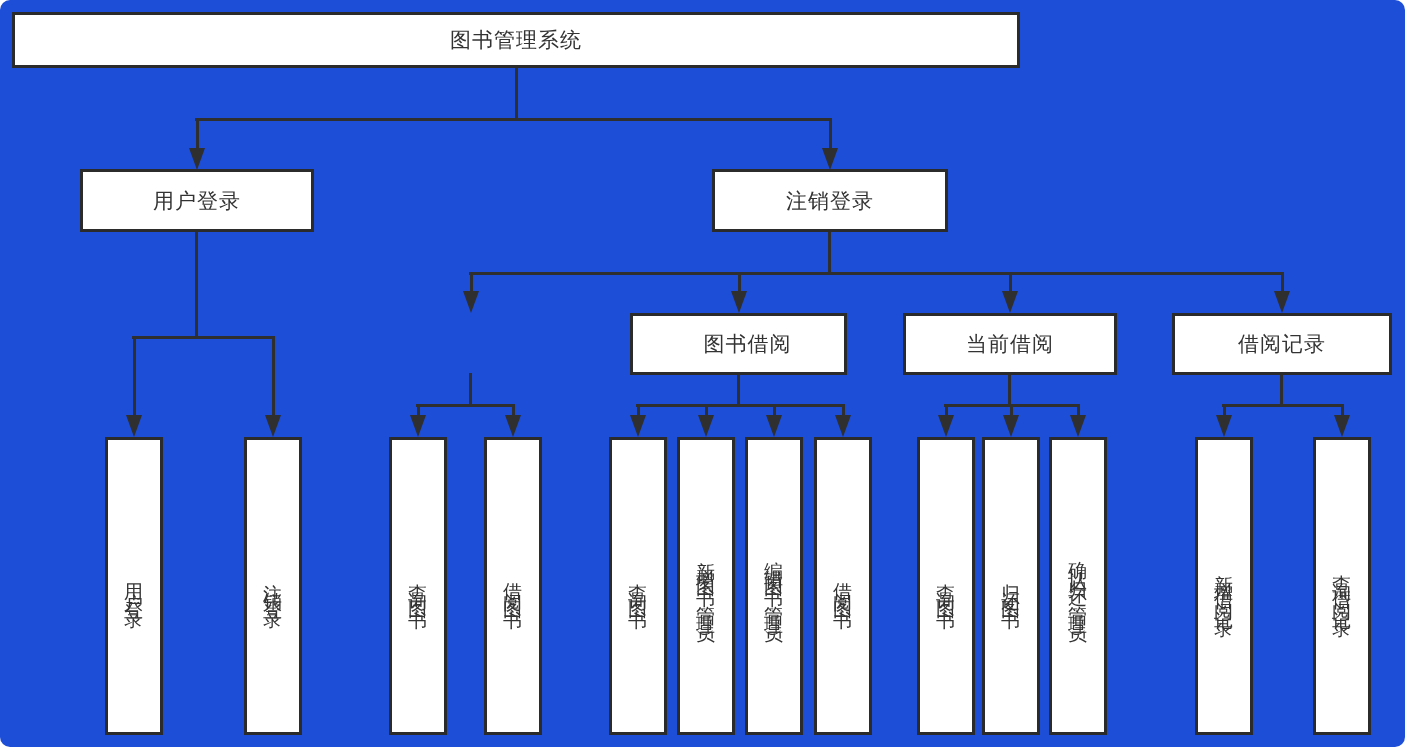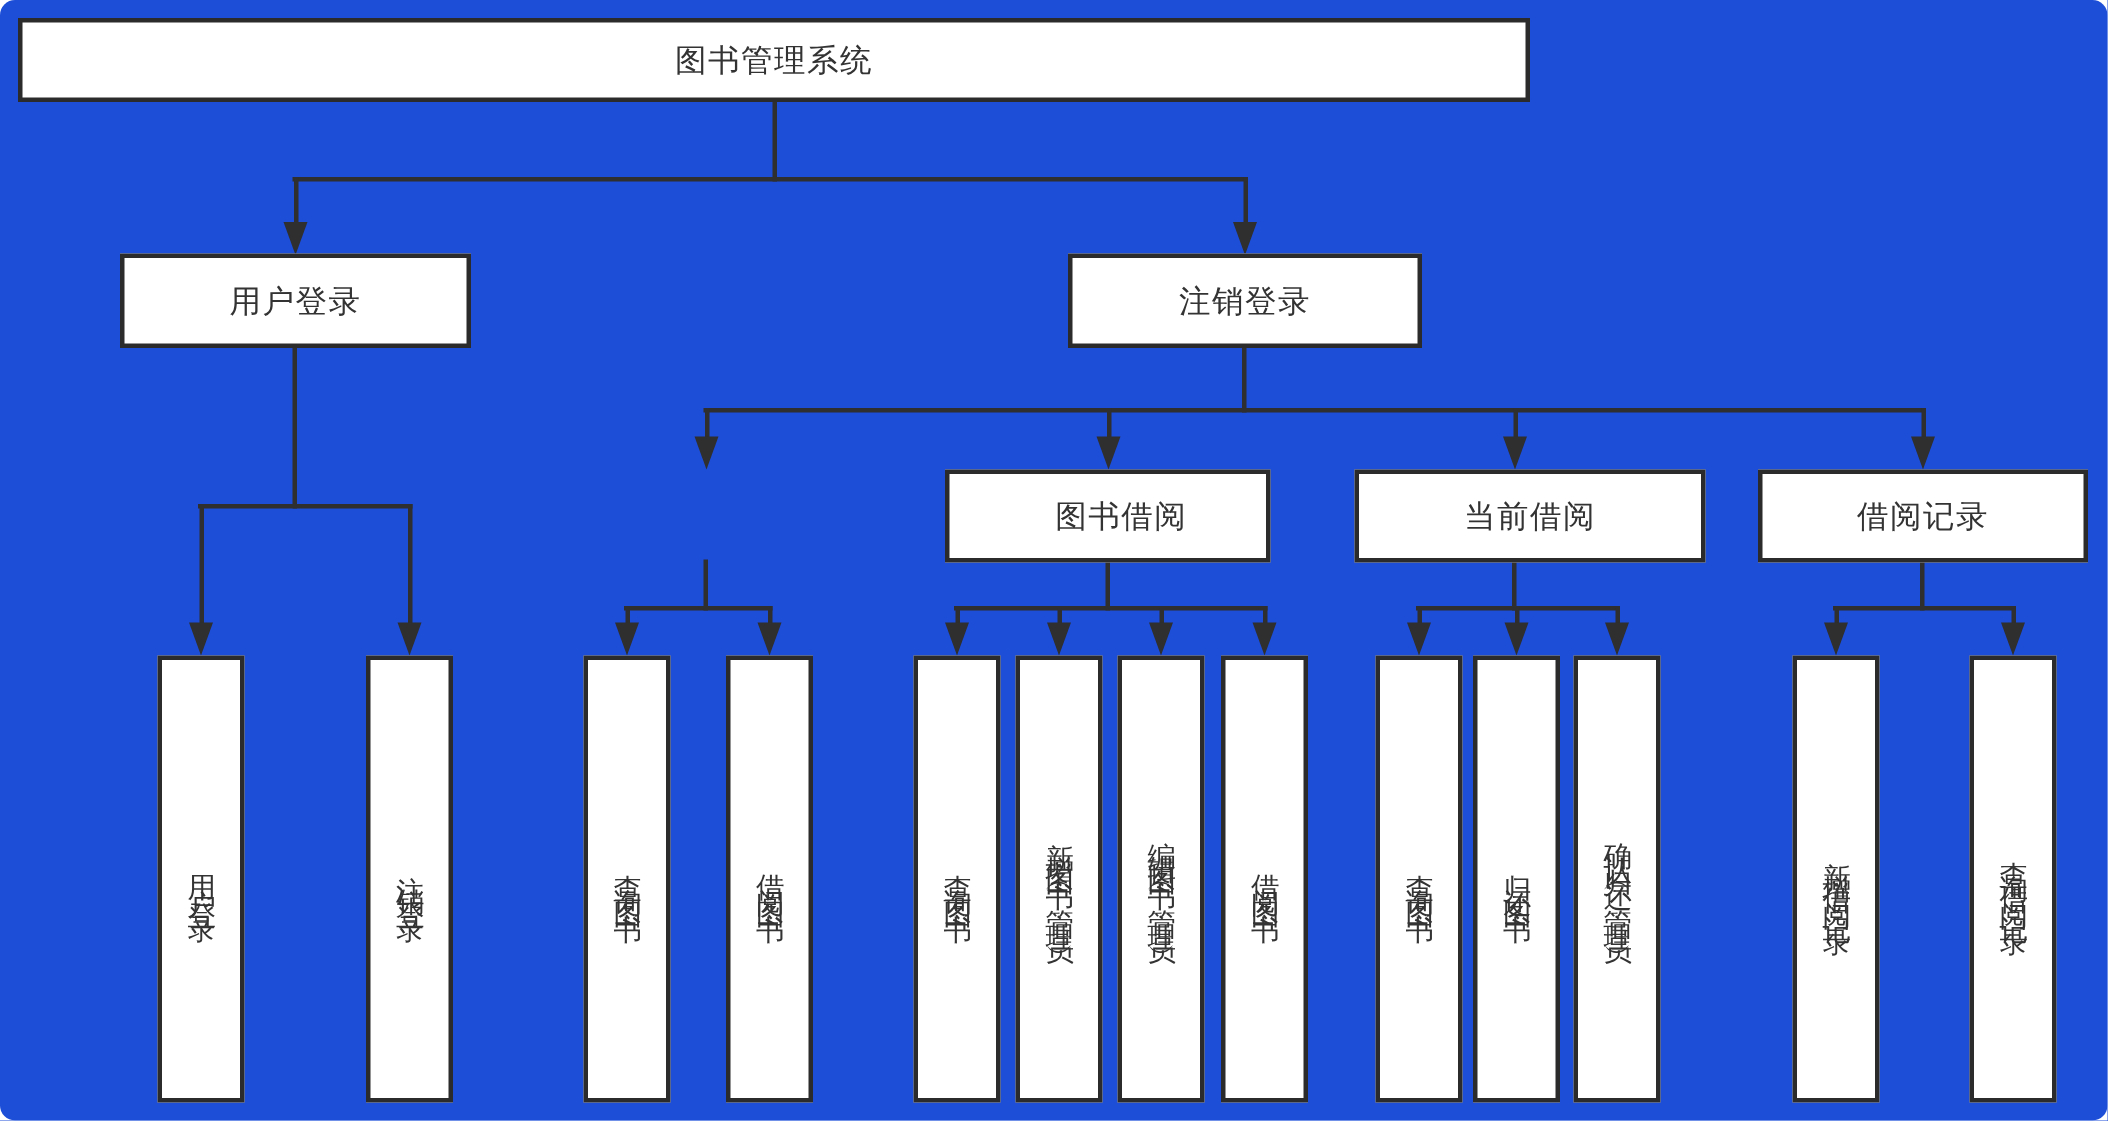--- a/index.html
+++ b/index.html
@@ -100,21 +100,21 @@
   <div class="vline" style="left:828px; top:232px; height:43px;"></div>
   <div class="hline" style="left:469px; top:272px; width:815px;"></div>
   <div class="drop" style="left:463px; top:272px; height:41px;"></div>
   <div class="drop" style="left:731px; top:272px; height:41px;"></div>
   <div class="drop" style="left:1002px; top:272px; height:41px;"></div>
   <div class="drop" style="left:1274px; top:272px; height:41px;"></div>
 
   <div class="hbox" style="left:630px; top:313px; width:217px; height:62px;padding-left:18px;">
     <span>图书借阅</span>
   </div>
-  <div class="hbox" style="left:903px; top:313px; width:234px; height:62px;">
+  <div class="hbox" style="left:903px; top:313px; width:214px; height:62px;">
     <span>当前借阅</span>
   </div>
   <div class="hbox" style="left:1172px; top:313px; width:220px; height:62px;justify-content:center;">
     <span>借阅记录</span>
   </div>
 
   <div class="vline" style="left:469px; top:373px; height:34px;"></div>
   <div class="hline" style="left:416px; top:404px; width:99px;"></div>
   <div class="drop" style="left:410px; top:404px; height:33px;"></div>
   <div class="drop" style="left:505px; top:404px; height:33px;"></div>

